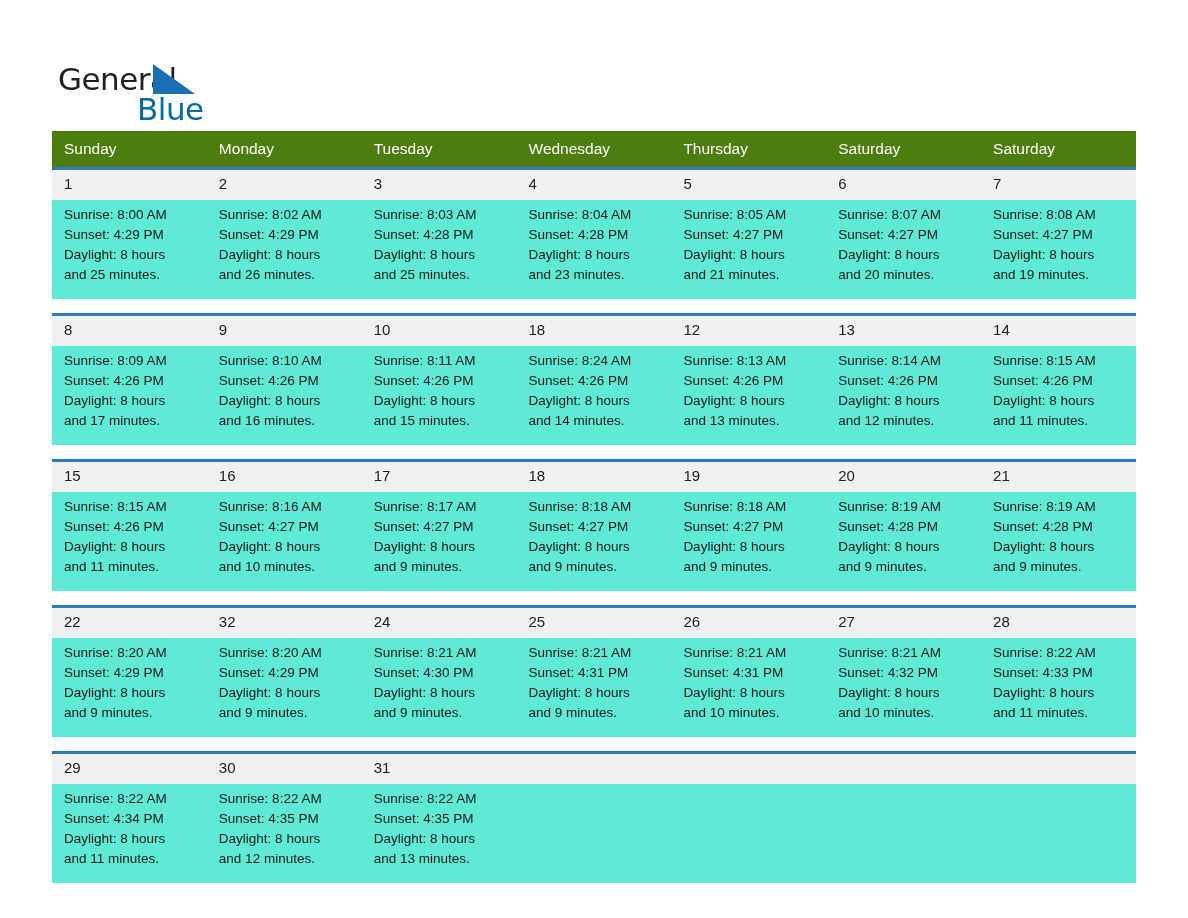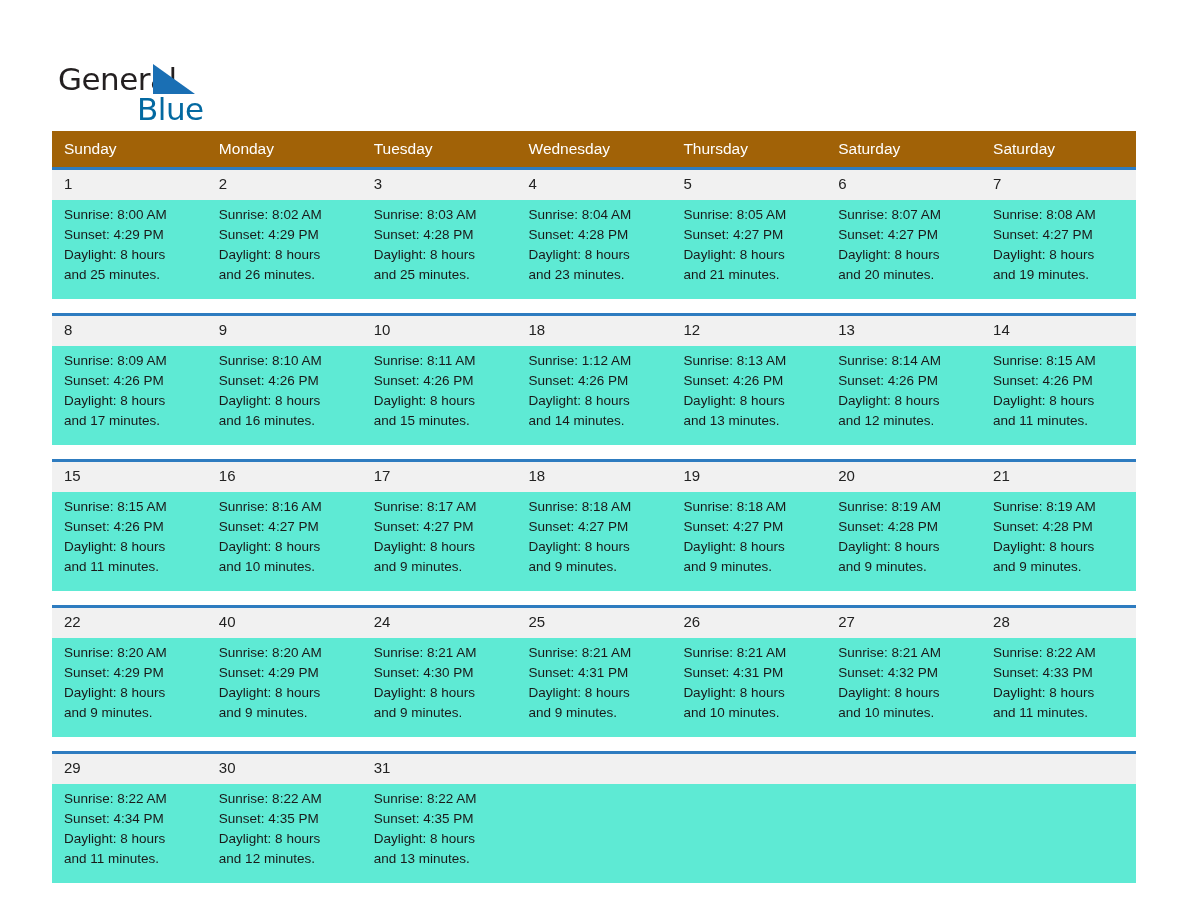--- a/index.html
+++ b/index.html
@@ -95,21 +95,21 @@
   
   .calendar {
     width: 1084px;
     border-collapse: collapse;
     table-layout: fixed;
     margin-top: 15px;
   }
   .calendar col { width: 154.857px; }
 
   thead th {
-    background: #a16207;
+    background: #4d7c0f;
     color: #ffffff;
     font-size: 15.5px;
     font-weight: 400;
     text-align: left;
     padding: 9px 0 9px 12px;
     height: 18px;
     vertical-align: middle;
     border: 0;
   }
 
@@ -255,21 +255,21 @@
             <span class="cell-line">Daylight: 8 hours</span>
             <span class="cell-line">and 16 minutes.</span>
           </td>
           <td>
             <span class="cell-line">Sunrise: 8:11 AM</span>
             <span class="cell-line">Sunset: 4:26 PM</span>
             <span class="cell-line">Daylight: 8 hours</span>
             <span class="cell-line">and 15 minutes.</span>
           </td>
           <td>
-            <span class="cell-line">Sunrise: 1:12 AM</span>
+            <span class="cell-line">Sunrise: 8:24 AM</span>
             <span class="cell-line">Sunset: 4:26 PM</span>
             <span class="cell-line">Daylight: 8 hours</span>
             <span class="cell-line">and 14 minutes.</span>
           </td>
           <td>
             <span class="cell-line">Sunrise: 8:13 AM</span>
             <span class="cell-line">Sunset: 4:26 PM</span>
             <span class="cell-line">Daylight: 8 hours</span>
             <span class="cell-line">and 13 minutes.</span>
           </td>
@@ -340,21 +340,21 @@
             <span class="cell-line">Sunset: 4:28 PM</span>
             <span class="cell-line">Daylight: 8 hours</span>
             <span class="cell-line">and 9 minutes.</span>
           </td>
         </tr>
         <tr class="spacer-row">
           <td colspan="7"></td>
         </tr>
         <tr class="daynum-row">
           <td>22</td>
-          <td>40</td>
+          <td>32</td>
           <td>24</td>
           <td>25</td>
           <td>26</td>
           <td>27</td>
           <td>28</td>
         </tr>
         <tr class="info-row">
           <td>
             <span class="cell-line">Sunrise: 8:20 AM</span>
             <span class="cell-line">Sunset: 4:29 PM</span>

